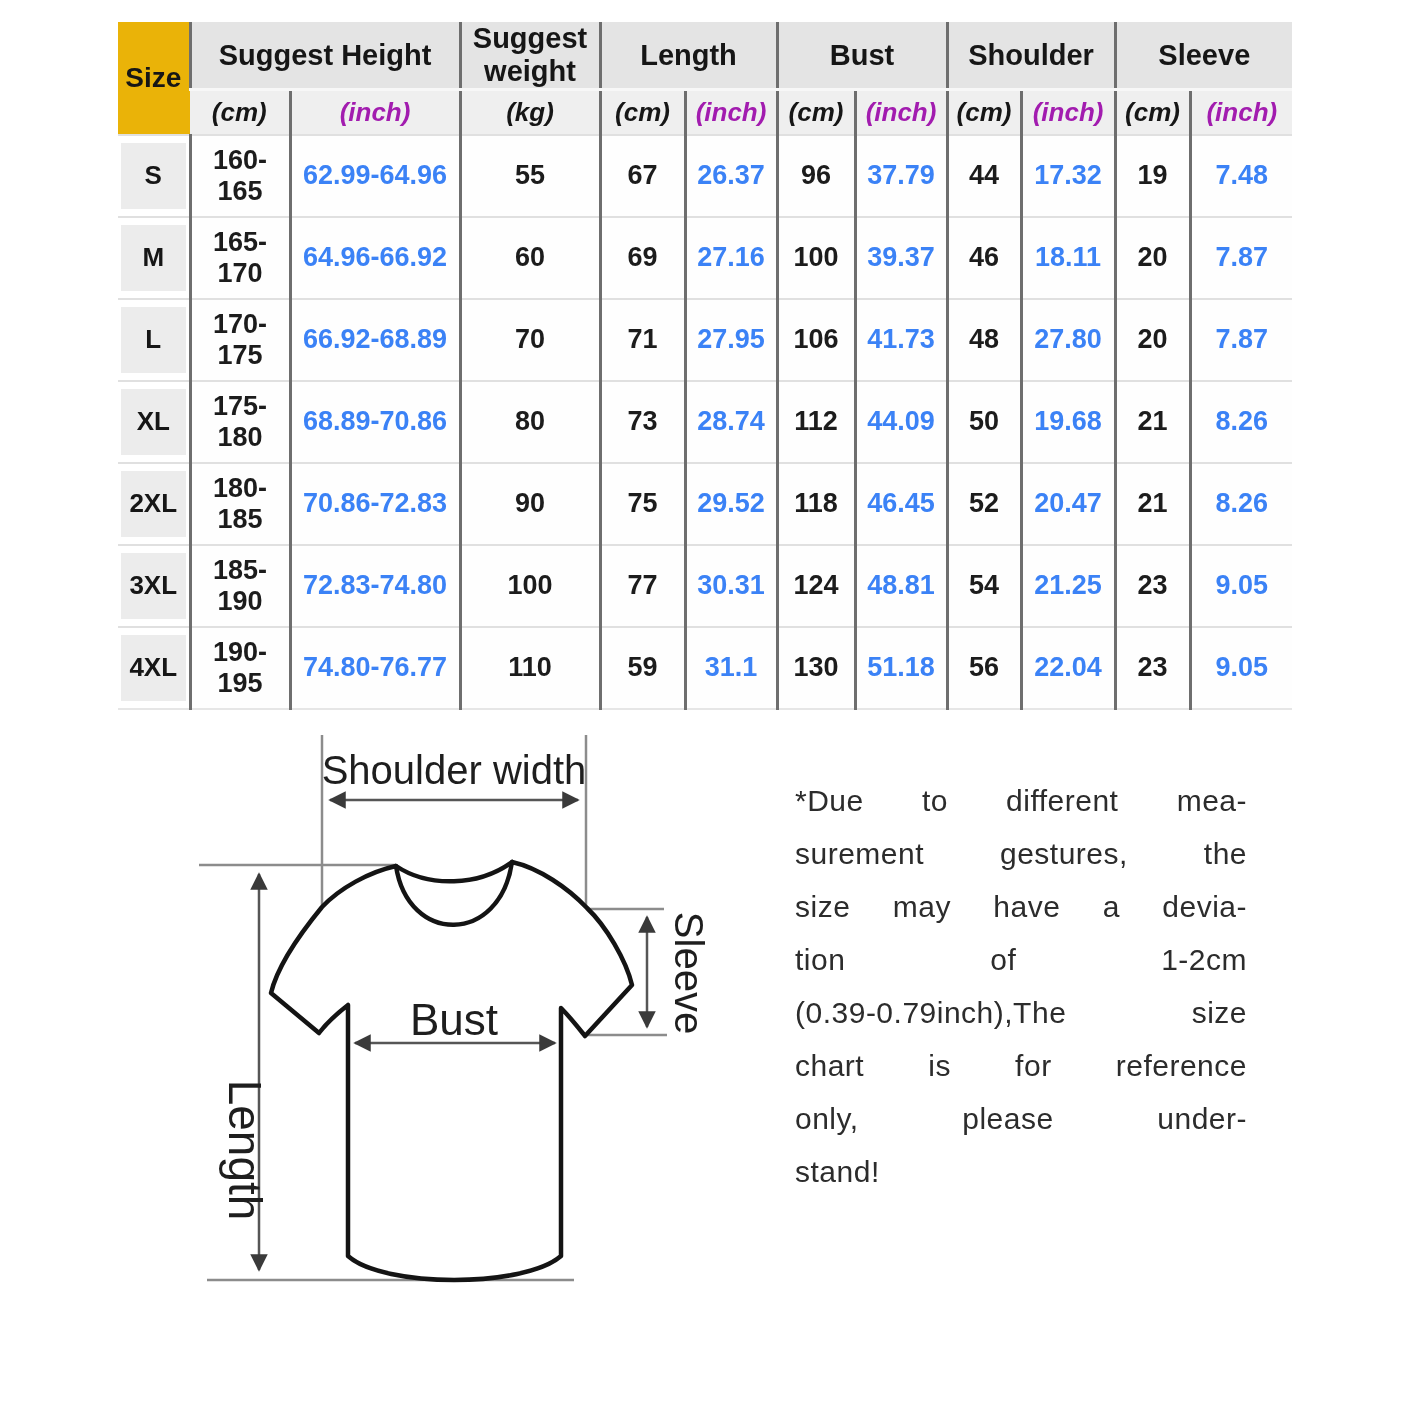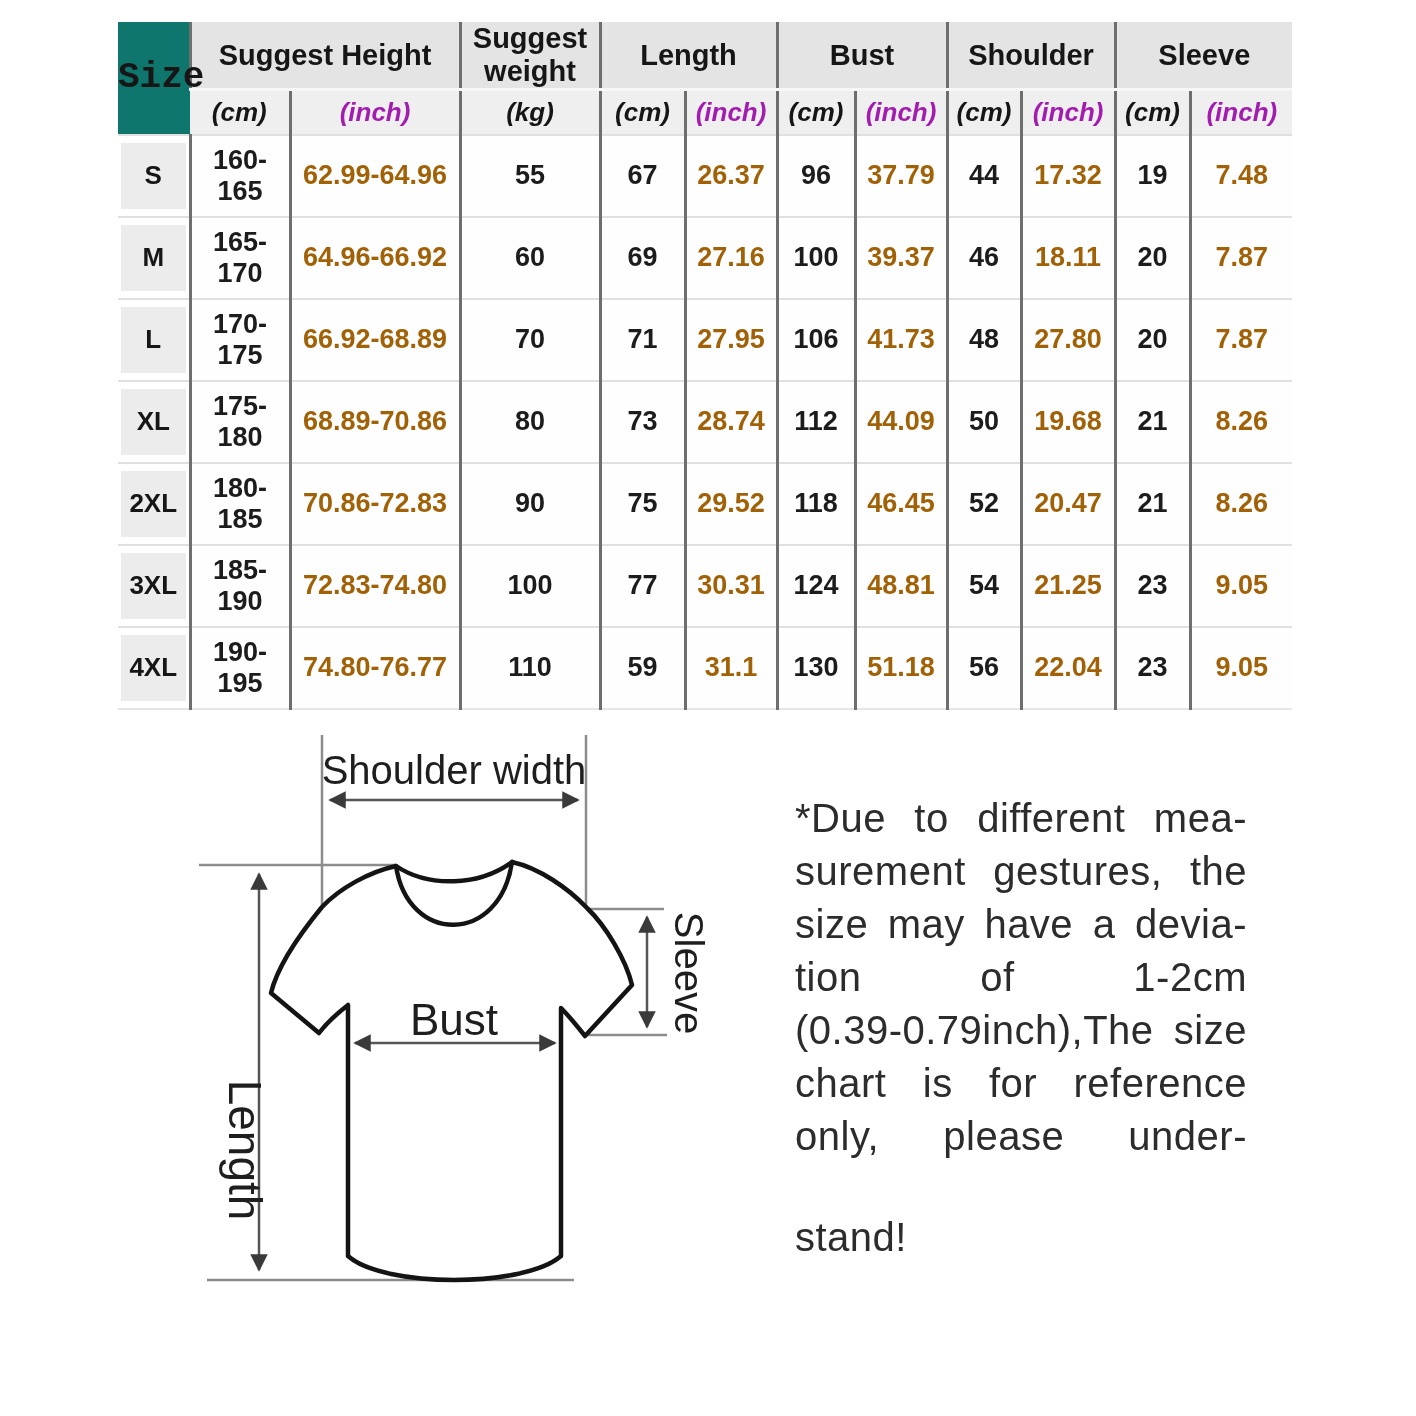--- a/index.html
+++ b/index.html
@@ -21,53 +21,53 @@
     text-align:center; vertical-align:middle; padding:0;
   }
   .size-chart tr > *:first-child { border-left:none; }
   .size-chart thead th { font-weight:bold; color:#161616; }
   .size-chart .group-row th {
     background:#e4e4e4; height:53px; font-size:29px;
     border-bottom:3px solid #f7f7f7;
   }
   .size-chart .sub-row th { background:#efefef; height:45px; font-size:26px;font-style:italic; }
   .size-chart th.size-head {
-    background:#0f766e; font-size:36px; border-bottom:none;font-family:Liberation Mono, monospace;
+    background:#eab308; font-size:28px; border-bottom:none;
   }
   .size-chart tbody tr { border-top:2px solid #e0e0e0; }
   .size-chart tbody td {
     height:80px; font-size:27px; font-weight:bold; color:#1c1c1c;
     background:#fefefe;
   }
-  .size-chart .inch { color:#a16207; }
+  .size-chart .inch { color:#3b82f6; }
   .size-chart .sub-row th.inch { color:#a21caf; }
   .size-chart td.size-cell { background:#ffffff; }
   .size-chart td.size-cell .chip {
     margin:7px 3px; height:66px; background:#ececec;
     display:flex; align-items:center; justify-content:center;
     font-size:26px; font-weight:bold; color:#161616;
   }
 
   
   .diagram { position:absolute; left:144px; top:720px; width:620px; height:640px; }
   .diagram svg { display:block; width:100%; height:100%; }
   .guide { stroke:#8c8c8c; stroke-width:2.5; fill:none; }
   .dim   { stroke:#565656; stroke-width:2.5; fill:none; }
   .shirt { stroke:#141414; stroke-width:4.5; fill:#ffffff;
            stroke-linejoin:round; stroke-linecap:round; }
   .shirt-line { stroke:#141414; stroke-width:4.5; fill:none; stroke-linecap:round; }
   .diagram text { fill:#1e1e1e; font-family:"Liberation Sans", sans-serif; }
 
   
   .disclaimer {
-    position:absolute; left:795px; top:792px; width:452px;
-    font-size:40px; line-height:53px; color:#2c2c2c; letter-spacing:0.5px;
+    position:absolute; left:795px; top:774px; width:452px;
+    font-size:30px; line-height:53px; color:#2c2c2c; letter-spacing:0.5px;
   }
   .disclaimer .line { text-align:justify; text-align-last:justify; }
-  .disclaimer .line.last { text-align-last:left;margin-top:48px; }
+  .disclaimer .line.last { text-align-last:left; }
 </style>
 </head>
 <body>
 
 <table class="size-chart">
   <colgroup>
     <col style="width:72px">
       <col style="width:100px">
       <col style="width:170px">
     <col style="width:140px">

